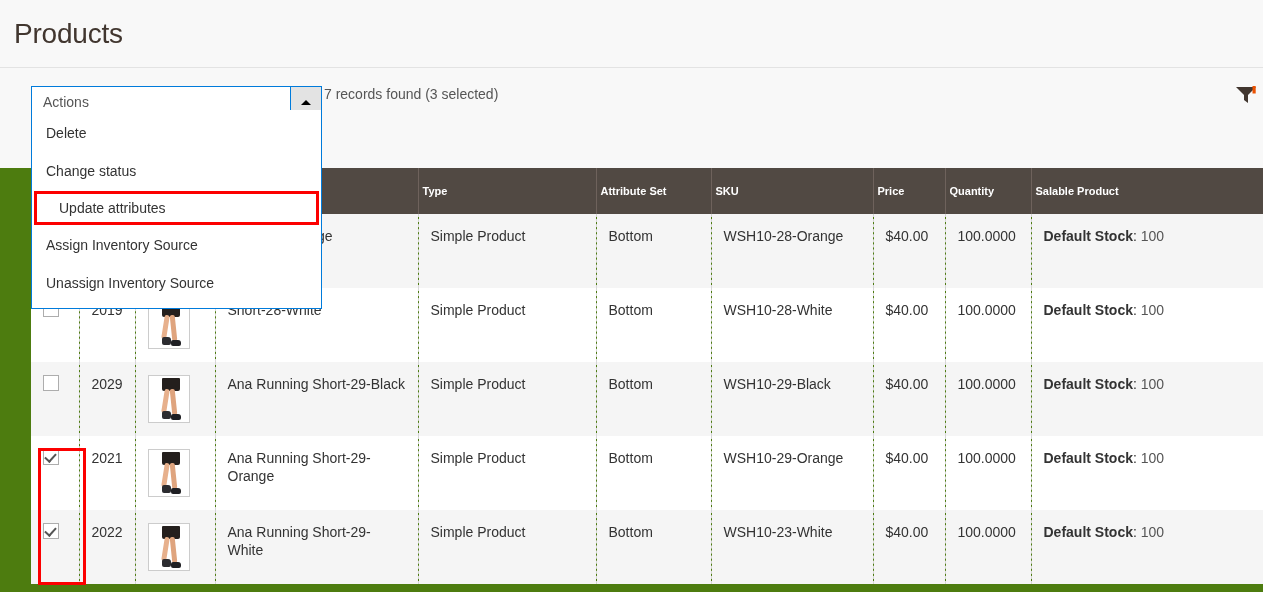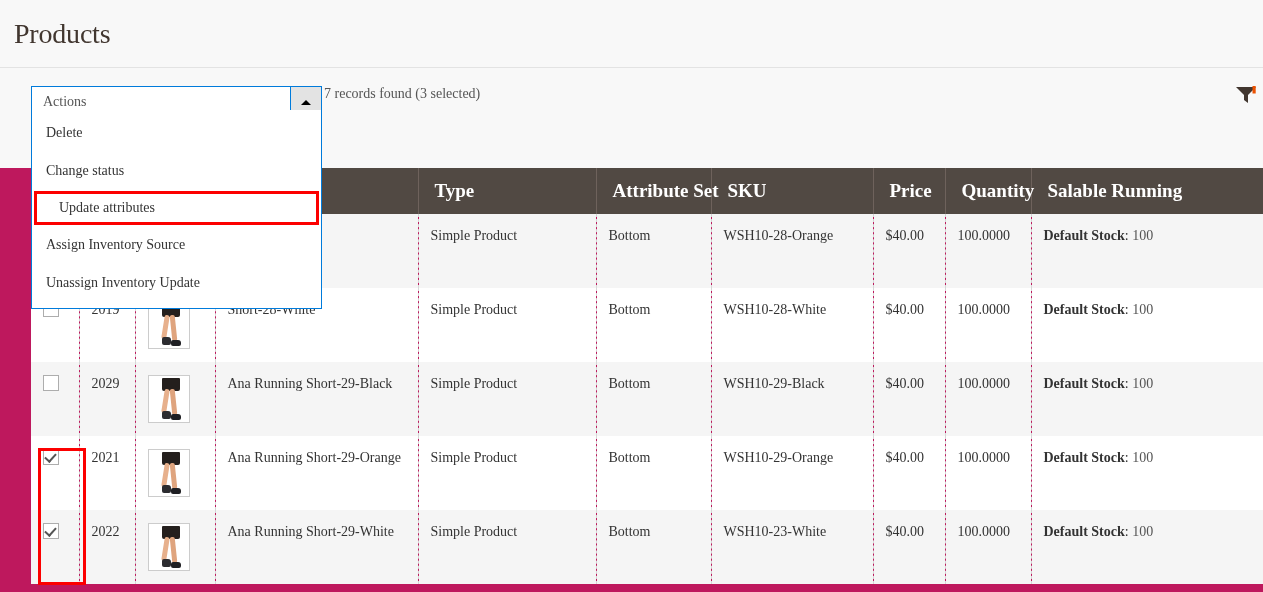--- a/index.html
+++ b/index.html
@@ -13,23 +13,22 @@
     background: #ffffff;
     font-family: "Liberation Sans", sans-serif;
     color: #333333;
     -webkit-font-smoothing: antialiased;
   }
 
   #app {
     position: relative;
     width: 1263px;
     height: 592px;
-    background: #be185d;
+    background: #4d7c0f;
     overflow: hidden;
-    font-family: Liberation Serif, serif;
   }
 
   
   .page-head {
     position: absolute;
     left: 0; top: 0;
     width: 1263px;
     height: 68px;
     background: #f8f8f8;
     border-bottom: 1px solid #e3e3e3;
@@ -156,25 +155,25 @@
   }
   table.grid {
     border-collapse: collapse;
     table-layout: fixed;
     width: 1232px;
     font-size: 14px;
   }
   table.grid thead th {
     background: #514943;
     color: #ffffff;
-    font-size: 19px;
+    font-size: 11px;
     font-weight: bold;
     text-align: left;
     height: 46px;
-    padding: 0 16px;
+    padding: 0 4px;
     border-left: 1px solid #6e625c;
     box-sizing: border-box;
     vertical-align: middle;
     white-space: nowrap;
   }
   table.grid thead th:first-child {
     border-left: none;
   }
   table.grid tbody td {
     border-left: 1px dashed #d6d6d6;
@@ -345,21 +344,21 @@
         <tr>
           <th></th>
           <th></th>
           <th></th>
           <th></th>
           <th>Type</th>
           <th>Attribute Set</th>
           <th>SKU</th>
           <th>Price</th>
           <th>Quantity</th>
-          <th>Salable Running</th>
+          <th>Salable Product</th>
         </tr>
       </thead>
       <tbody id="grid-body">
           <tr class="odd">
             <td class="cell-check"><span class="chk"></span></td>
             <td>2018</td>
             <td>
               <div class="thumb">
                 <span class="shorts"></span>
                 <span class="leg-a"></span>
@@ -460,15 +459,15 @@
     </table>
   </div>
 
   <div class="annot-box" id="annot-checkboxes"></div>
 
 <div class="mass-menu">
       <div class="mass-menu-item">Delete</div>
       <div class="mass-menu-item">Change status</div>
       <div class="mass-menu-item highlighted">Update attributes</div>
       <div class="mass-menu-item">Assign Inventory Source</div>
-      <div class="mass-menu-item">Unassign Inventory Update</div>
+      <div class="mass-menu-item">Unassign Inventory Source</div>
     </div>
   </div>
 
 </body></html>

